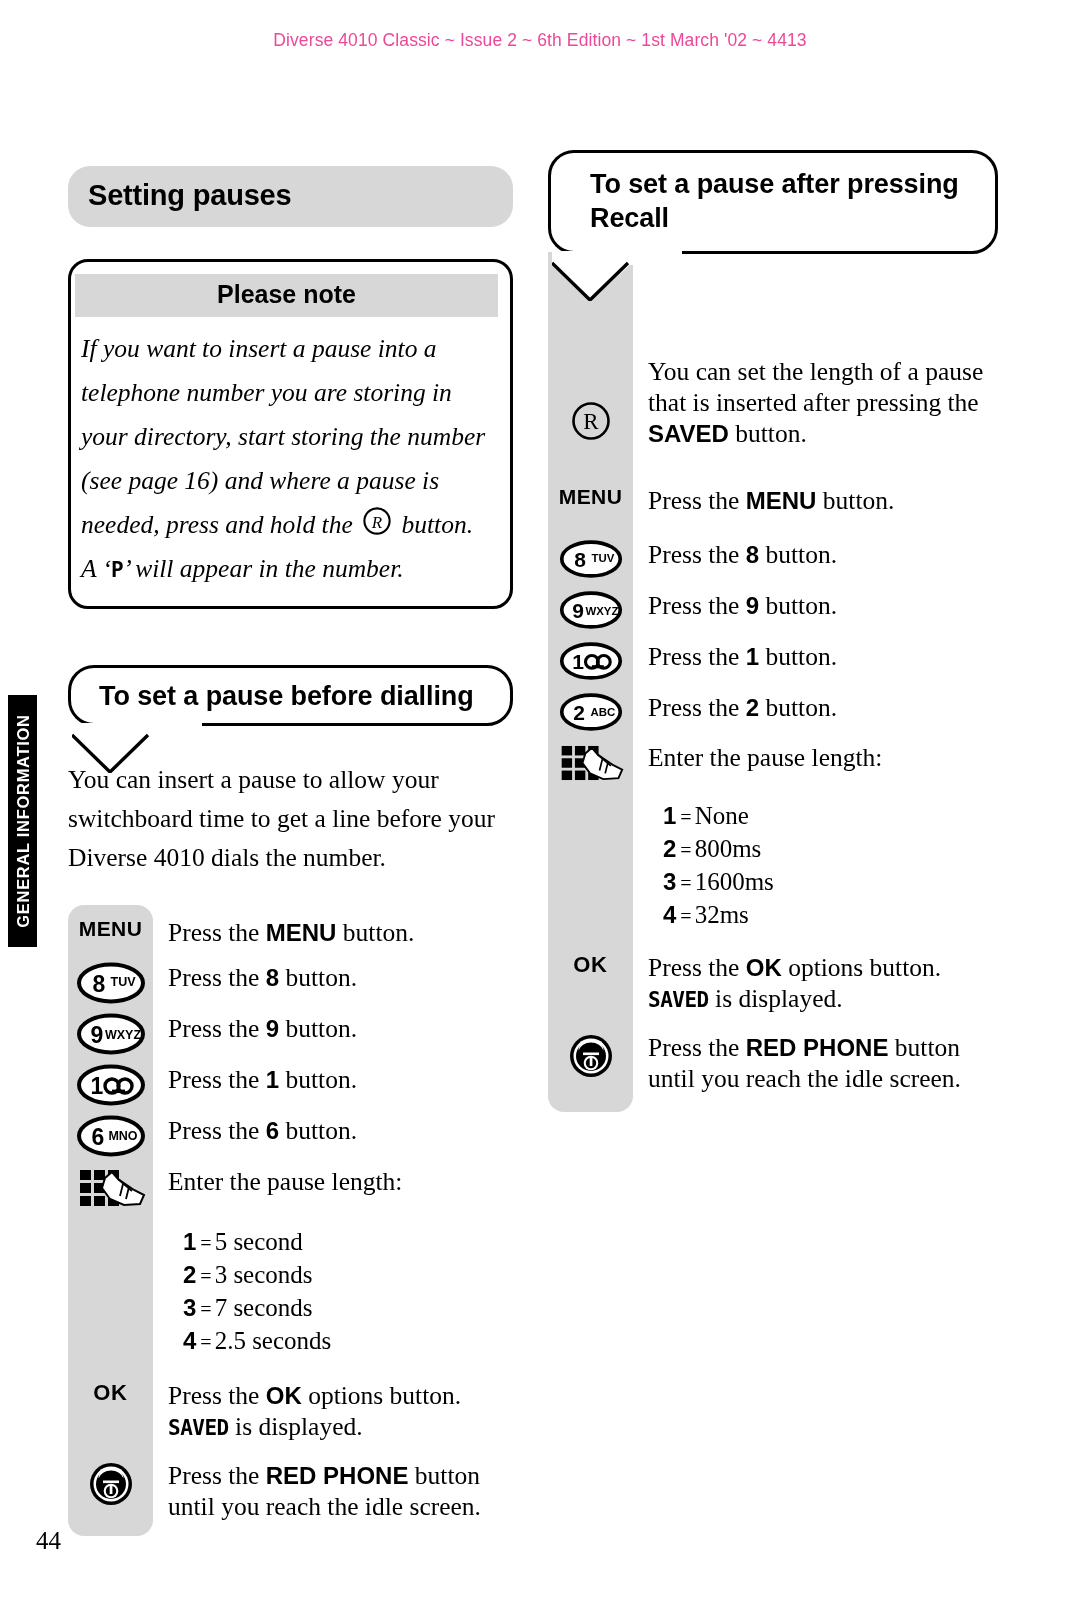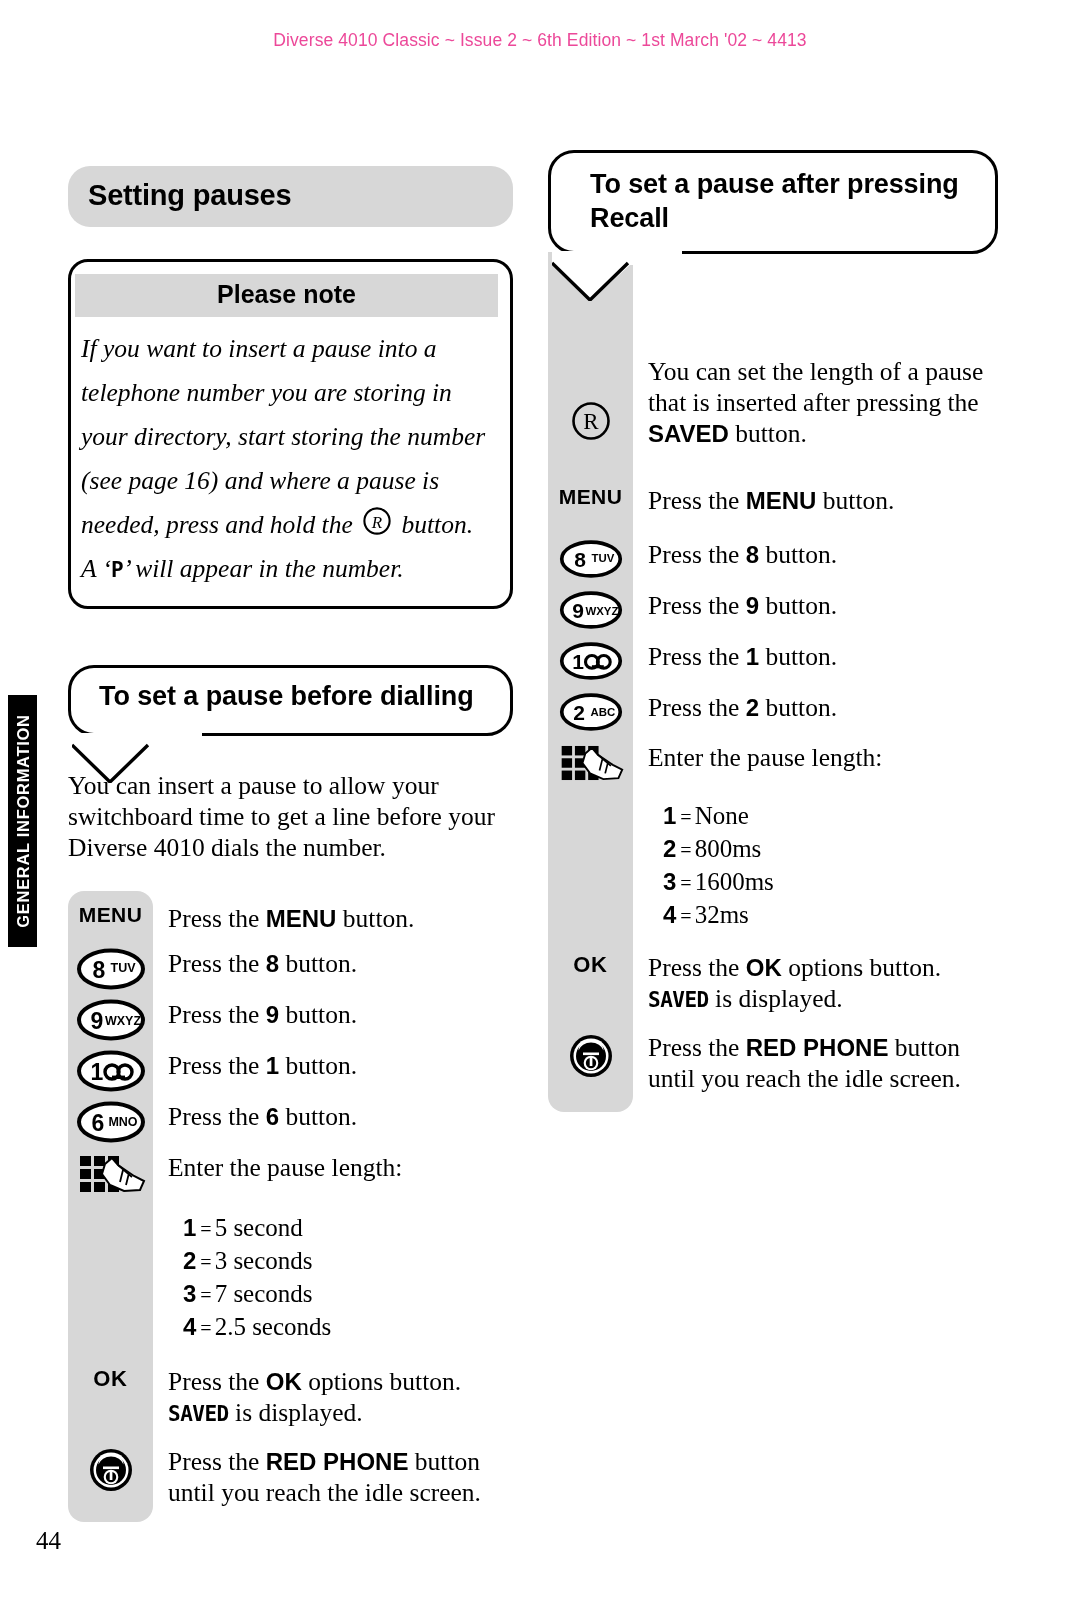--- a/index.html
+++ b/index.html
@@ -105,21 +105,21 @@
     font-size: 21px;
     letter-spacing: -0.5px;
   }
 
   
   .bubble-wrap { position: relative; }
   .bubble {
     border: 3px solid #000;
     border-radius: 26px;
     background: #fff;
-    padding: 11px 22px 20px 28px;
+    padding: 11px 22px 10px 28px;
     font-family: "Liberation Sans", sans-serif;
     font-weight: bold;
     font-size: 27px;
     line-height: 34px;
     letter-spacing: -0.1px;
     position: relative;
     z-index: 3;
   }
   .bubble-tail {
     position: absolute;
@@ -167,21 +167,21 @@
   .step-text b {
     font-family: "Liberation Sans", sans-serif;
     font-weight: bold;
     font-size: 24px;
   }
 
   
   .para {
     font-family: "Liberation Serif", serif;
     font-size: 25.5px;
-    line-height: 31px;
+    line-height: 39px;
   }
 
   
   .opt-list { padding-left: 30px; }
   .opt-row {
     font-family: "Liberation Serif", serif;
     font-size: 25px;
     line-height: 31px;
     white-space: nowrap;
   }

